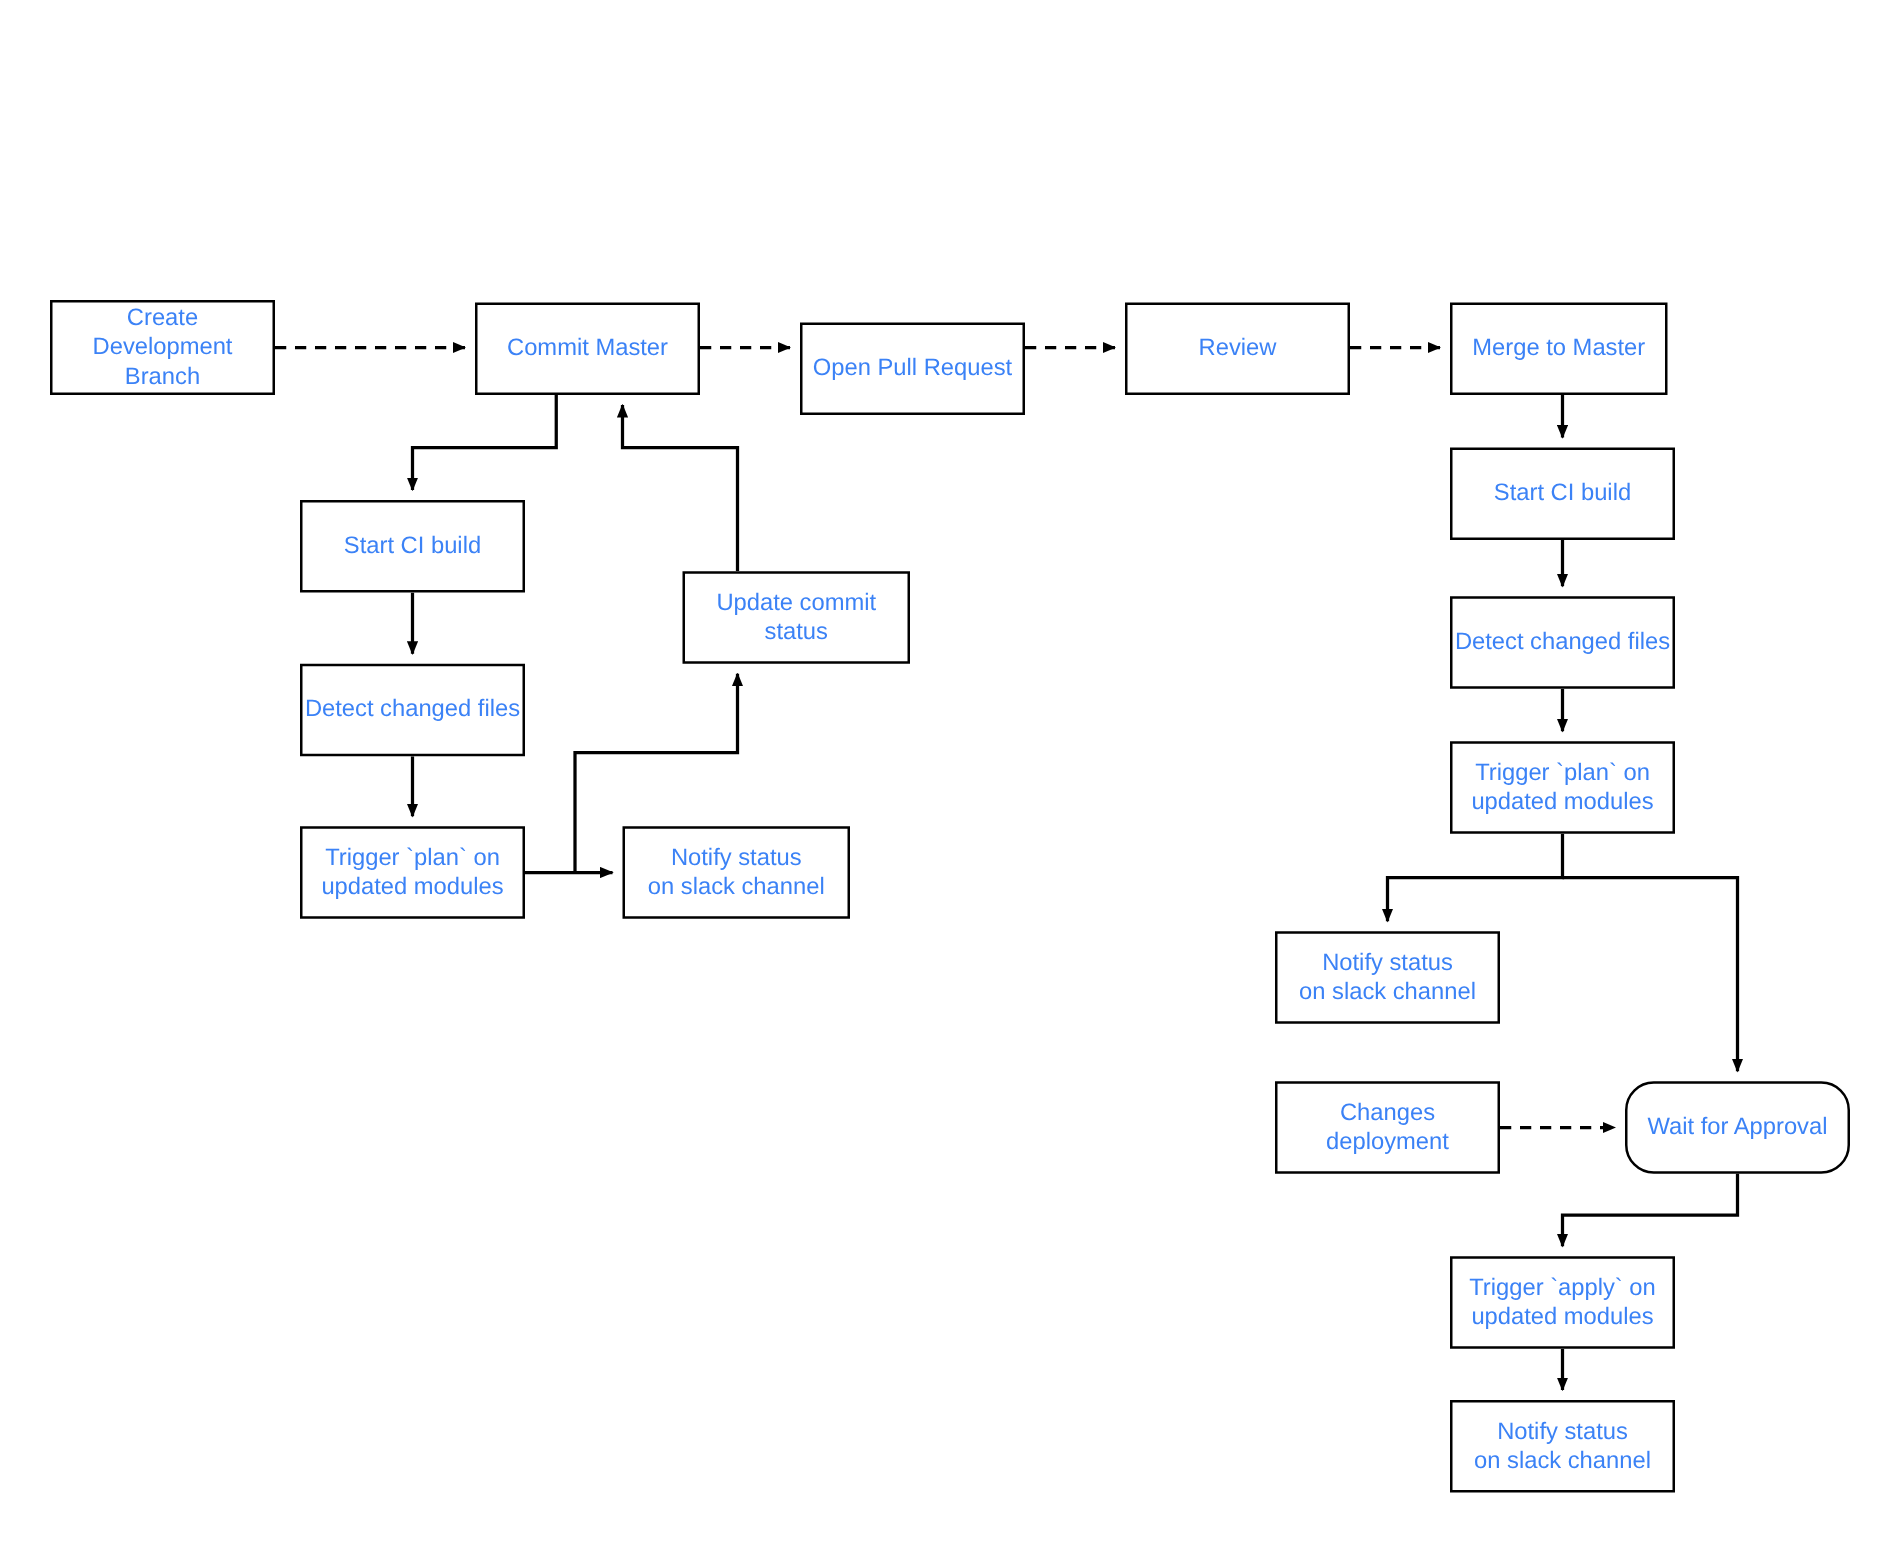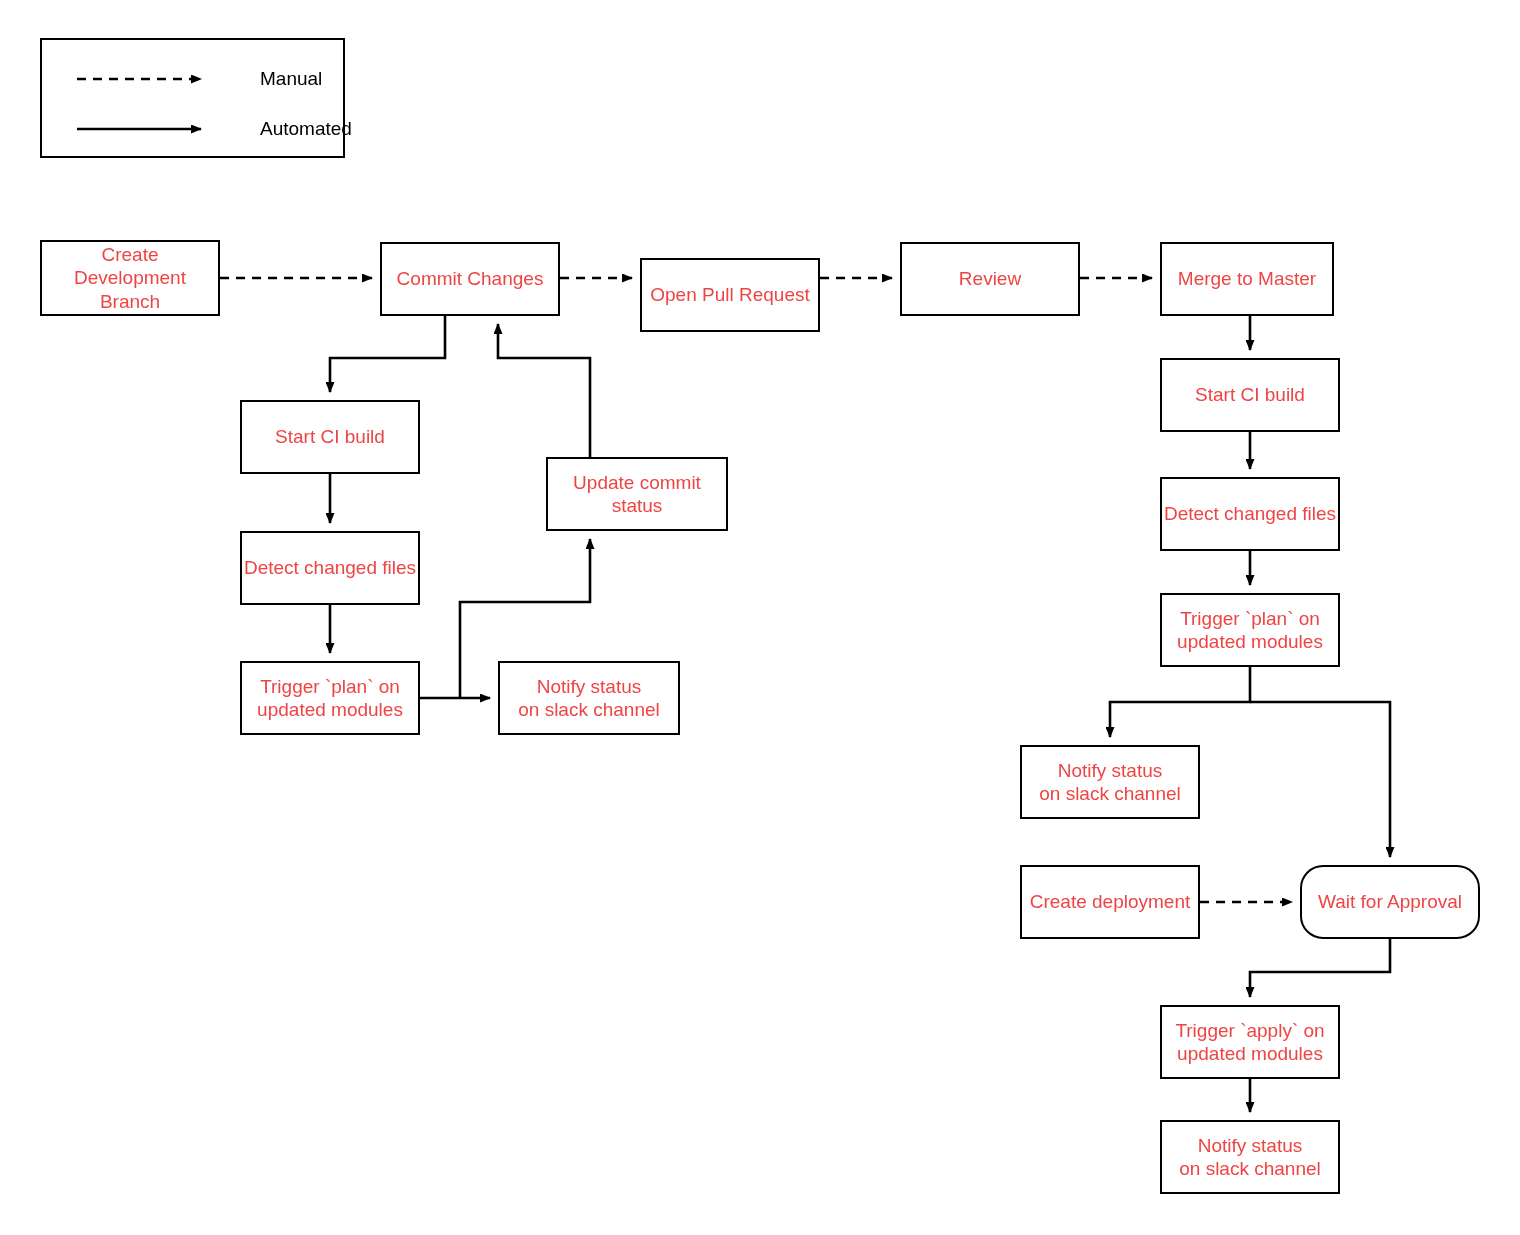--- a/index.html
+++ b/index.html
@@ -23,21 +23,21 @@
     top: 0;
     width: 1520px;
     height: 1235px;
     pointer-events: none;
   }
   .node {
     position: absolute;
     box-sizing: border-box;
     border: 2px solid #000000;
     background: #ffffff;
-    color: #ef4444;
+    color: #3b82f6;
     display: flex;
     align-items: center;
     justify-content: center;
     text-align: center;
     font-size: 19px;
     line-height: 1.22;
     white-space: pre-line;
     z-index: 2;
   }
   .legend-box {
@@ -101,61 +101,43 @@
         <polyline points="1250,432 1250,469" fill="none" stroke="#000000" stroke-width="2.6" stroke-linejoin="miter" marker-end="url(#arrowhead)"></polyline>
         <polyline points="1250,551 1250,585" fill="none" stroke="#000000" stroke-width="2.6" stroke-linejoin="miter" marker-end="url(#arrowhead)"></polyline>
         <polyline points="1250,667 1250,702 1110,702 1110,737" fill="none" stroke="#000000" stroke-width="2.6" stroke-linejoin="miter" marker-end="url(#arrowhead)"></polyline>
         <polyline points="1250,702 1390,702 1390,857" fill="none" stroke="#000000" stroke-width="2.6" stroke-linejoin="miter" marker-end="url(#arrowhead)"></polyline>
         <polyline points="1200,902 1292,902" fill="none" stroke="#000000" stroke-width="2.6" stroke-linejoin="miter" marker-end="url(#arrowhead)" stroke-dasharray="9,7"></polyline>
         <polyline points="1390,939 1390,972 1250,972 1250,997" fill="none" stroke="#000000" stroke-width="2.6" stroke-linejoin="miter" marker-end="url(#arrowhead)"></polyline>
         <polyline points="1250,1079 1250,1112" fill="none" stroke="#000000" stroke-width="2.6" stroke-linejoin="miter" marker-end="url(#arrowhead)"></polyline>
       </g>
   </svg>
 
-  <div class="legend-box">
-    <div class="legend-row r0">
-      <span class="legend-sample">
-        <svg width="145" height="26" viewBox="0 0 145 26">
-          <line x1="2" y1="13" x2="126" y2="13" stroke="#000" stroke-width="2.6" stroke-dasharray="9,7" marker-end="url(#arrowhead)"></line>
-        </svg>
-      </span>
-      <span class="legend-label">Manual</span>
-    </div>
-    <div class="legend-row r1">
-      <span class="legend-sample">
-        <svg width="145" height="26" viewBox="0 0 145 26">
-          <line x1="2" y1="13" x2="126" y2="13" stroke="#000" stroke-width="2.6" marker-end="url(#arrowhead)"></line>
-        </svg>
-      </span>
-      <span class="legend-label">Automated</span>
-    </div>
-  </div>
 
   <div id="node-layer">
       <div class="node" style="left: 40px; top: 240px; width: 180px; height: 76px;"><span>Create
 Development Branch</span></div>
-      <div class="node" style="left: 380px; top: 242px; width: 180px; height: 74px;"><span>Commit Changes</span></div>
+      <div class="node" style="left: 380px; top: 242px; width: 180px; height: 74px;"><span>Commit Master</span></div>
       <div class="node" style="left: 640px; top: 242px; width: 180px; height: 74px; margin-top: 16px;"><span>Open Pull Request</span></div>
       <div class="node" style="left: 900px; top: 242px; width: 180px; height: 74px;"><span>Review</span></div>
       <div class="node" style="left: 1160px; top: 242px; width: 174px; height: 74px;"><span>Merge to Master</span></div>
       <div class="node" style="left: 240px; top: 400px; width: 180px; height: 74px;"><span>Start CI build</span></div>
       <div class="node" style="left: 240px; top: 531px; width: 180px; height: 74px;"><span>Detect changed files</span></div>
       <div class="node" style="left: 240px; top: 661px; width: 180px; height: 74px;"><span>Trigger `plan` on
 updated modules</span></div>
       <div class="node" style="left: 498px; top: 457px; width: 182px; height: 74px; margin-left: 48px;"><span>Update commit
 status</span></div>
       <div class="node" style="left: 498px; top: 661px; width: 182px; height: 74px;"><span>Notify status
 on slack channel</span></div>
       <div class="node" style="left: 1160px; top: 358px; width: 180px; height: 74px;"><span>Start CI build</span></div>
       <div class="node" style="left: 1160px; top: 477px; width: 180px; height: 74px;"><span>Detect changed files</span></div>
       <div class="node" style="left: 1160px; top: 593px; width: 180px; height: 74px;"><span>Trigger `plan` on
 updated modules</span></div>
       <div class="node" style="left: 1020px; top: 745px; width: 180px; height: 74px;"><span>Notify status
 on slack channel</span></div>
-      <div class="node" style="left: 1020px; top: 865px; width: 180px; height: 74px;"><span>Create deployment</span></div>
+      <div class="node" style="left: 1020px; top: 865px; width: 180px; height: 74px;"><span>Changes deployment</span></div>
       <div class="node" style="left: 1300px; top: 865px; width: 180px; height: 74px; border-radius: 23px;"><span>Wait for Approval</span></div>
       <div class="node" style="left: 1160px; top: 1005px; width: 180px; height: 74px;"><span>Trigger `apply` on
 updated modules</span></div>
       <div class="node" style="left: 1160px; top: 1120px; width: 180px; height: 74px;"><span>Notify status
 on slack channel</span></div>
     </div>
 
 </div>
 
 </body></html>

